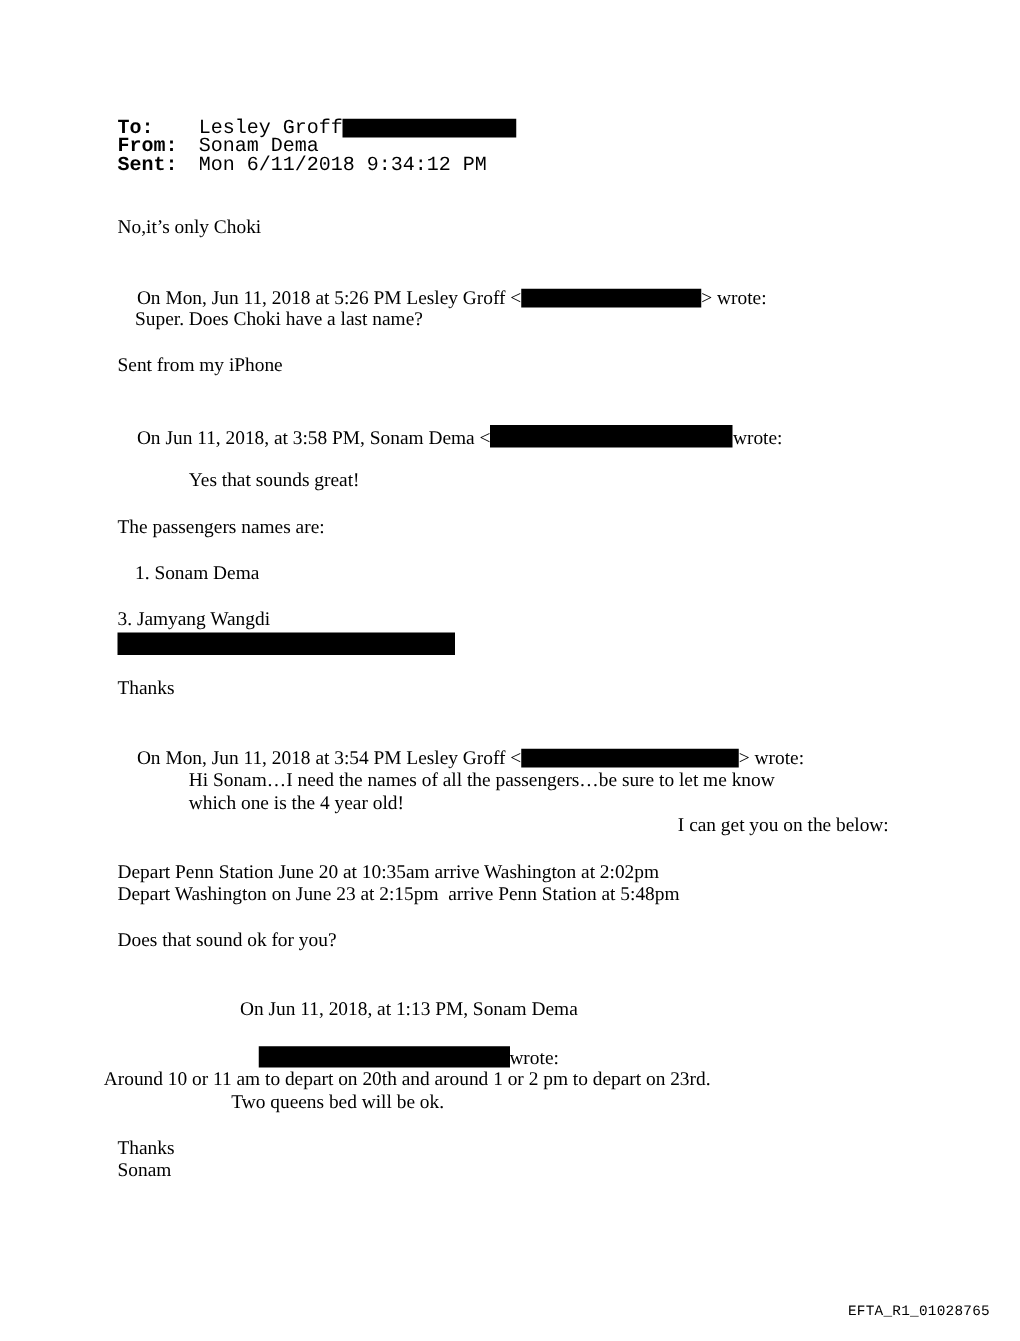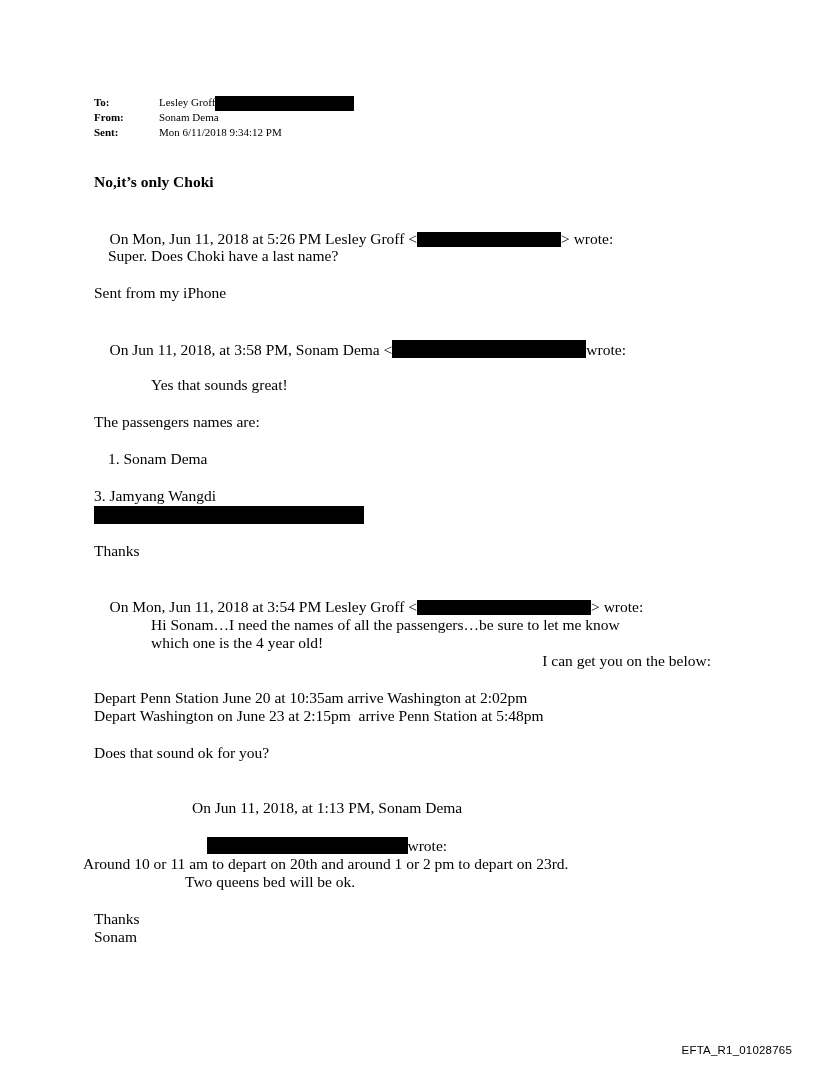--- a/index.html
+++ b/index.html
@@ -21,22 +21,22 @@
     width: 816px;
     height: 1073px;
   }
 
   
   .header {
     position: absolute;
     left: 94px;
     top: 95px;
     width: 620px;
-    font-family: Liberation Serif, serif;
-    font-size: 11px;
+    font-family: Liberation Mono, monospace;
+    font-size: 16px;
     line-height: 15px;
   }
   .header-row {
     display: flex;
     align-items: flex-start;
     height: 15px;
   }
   .header-label {
     width: 65px;
     font-weight: bold;
@@ -67,21 +67,21 @@
   .inline-blk {
     display: inline-block;
     background: #000;
     height: 15px;
     vertical-align: -3px;
   }
   .footer {
     position: absolute;
     right: 24px;
     bottom: 17px;
-    font-family: Liberation Sans, sans-serif;
+    font-family: Liberation Mono, monospace;
     font-size: 11.5px;
     letter-spacing: 0.2px;
   }
 </style>
 </head>
 <body>
 
 <div class="page">
 
   <div class="header">
@@ -92,21 +92,21 @@
     <div class="header-row">
       <div class="header-label">From:</div>
       <div class="header-value">Sonam Dema</div>
     </div>
     <div class="header-row">
       <div class="header-label">Sent:</div>
       <div class="header-value">Mon 6/11/2018 9:34:12 PM</div>
     </div>
   </div>
 
-  <div class="para" style="left:94px; top:173px; width:620px;font-weight:bold;">No,it’s only Choki</div>
+  <div class="para" style="left:94px; top:173px; width:620px;">No,it’s only Choki</div>
 
   <div class="para" style="left:94px; top:211px; width:660px;">
     <span>On Mon, Jun 11, 2018 at 5:26 PM Lesley Groff &lt;</span><span class="inline-blk" style="width:144px;"></span><span>&gt; wrote:</span>
   </div>
 
   <div class="para" style="left:108px; top:247px; width:620px;">Super. Does Choki have a last name?</div>
 
   <div class="para" style="left:94px; top:284px; width:620px;">Sent from my iPhone</div>
 
   <div class="para" style="left:94px; top:321px; width:680px;">

